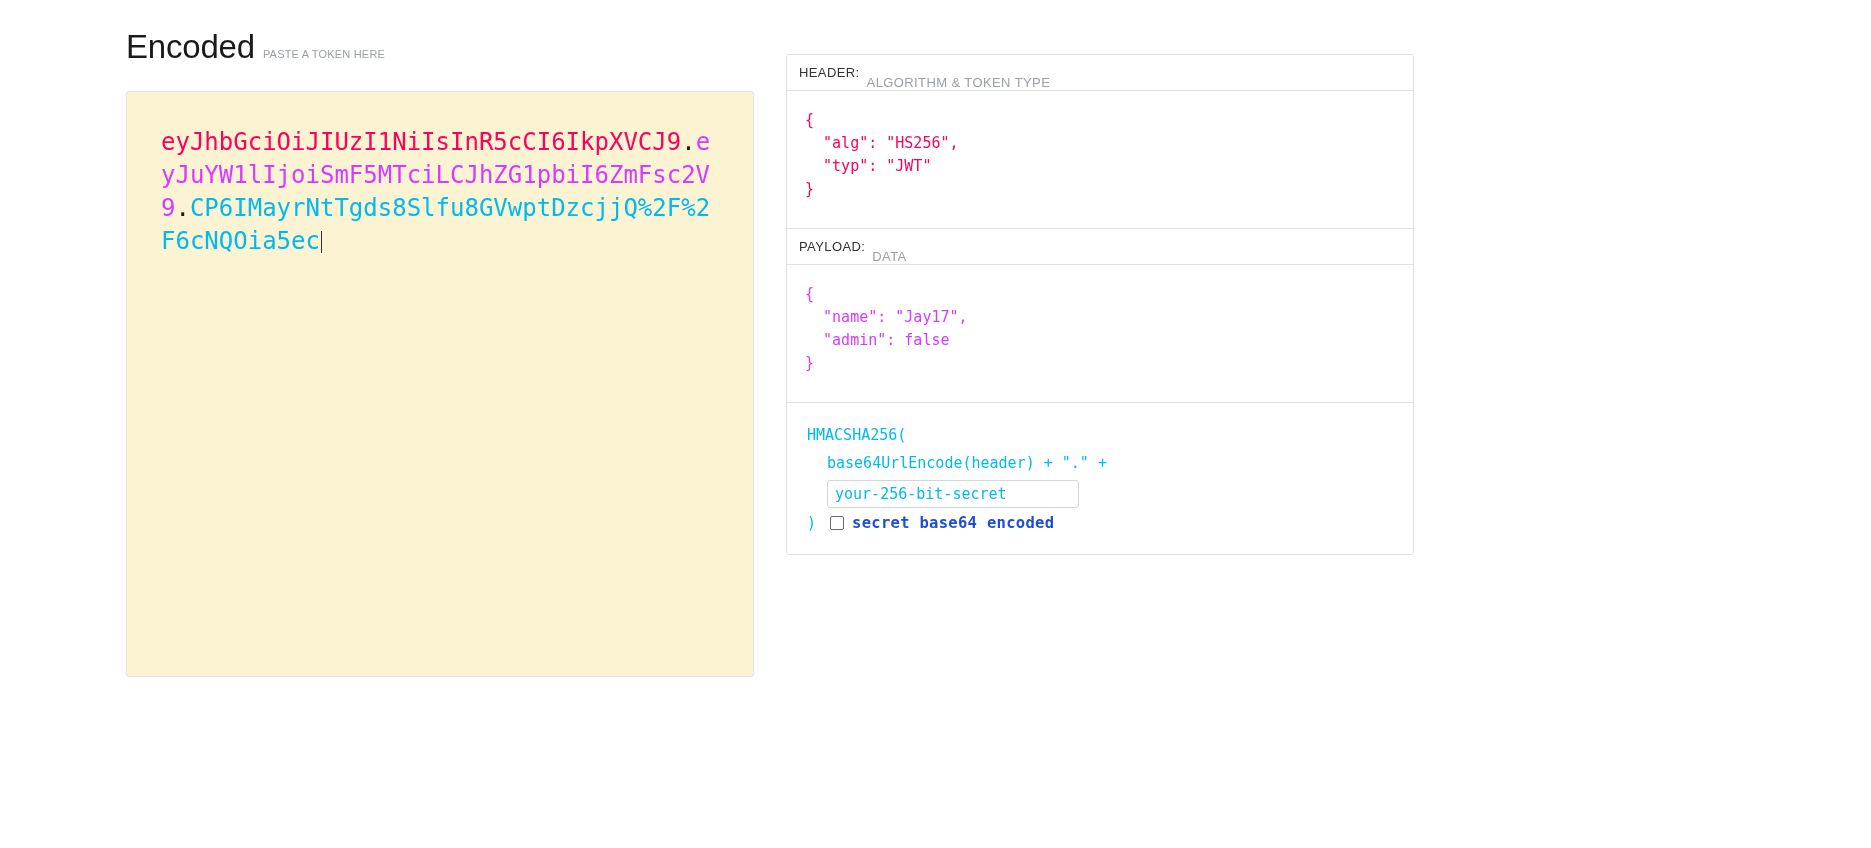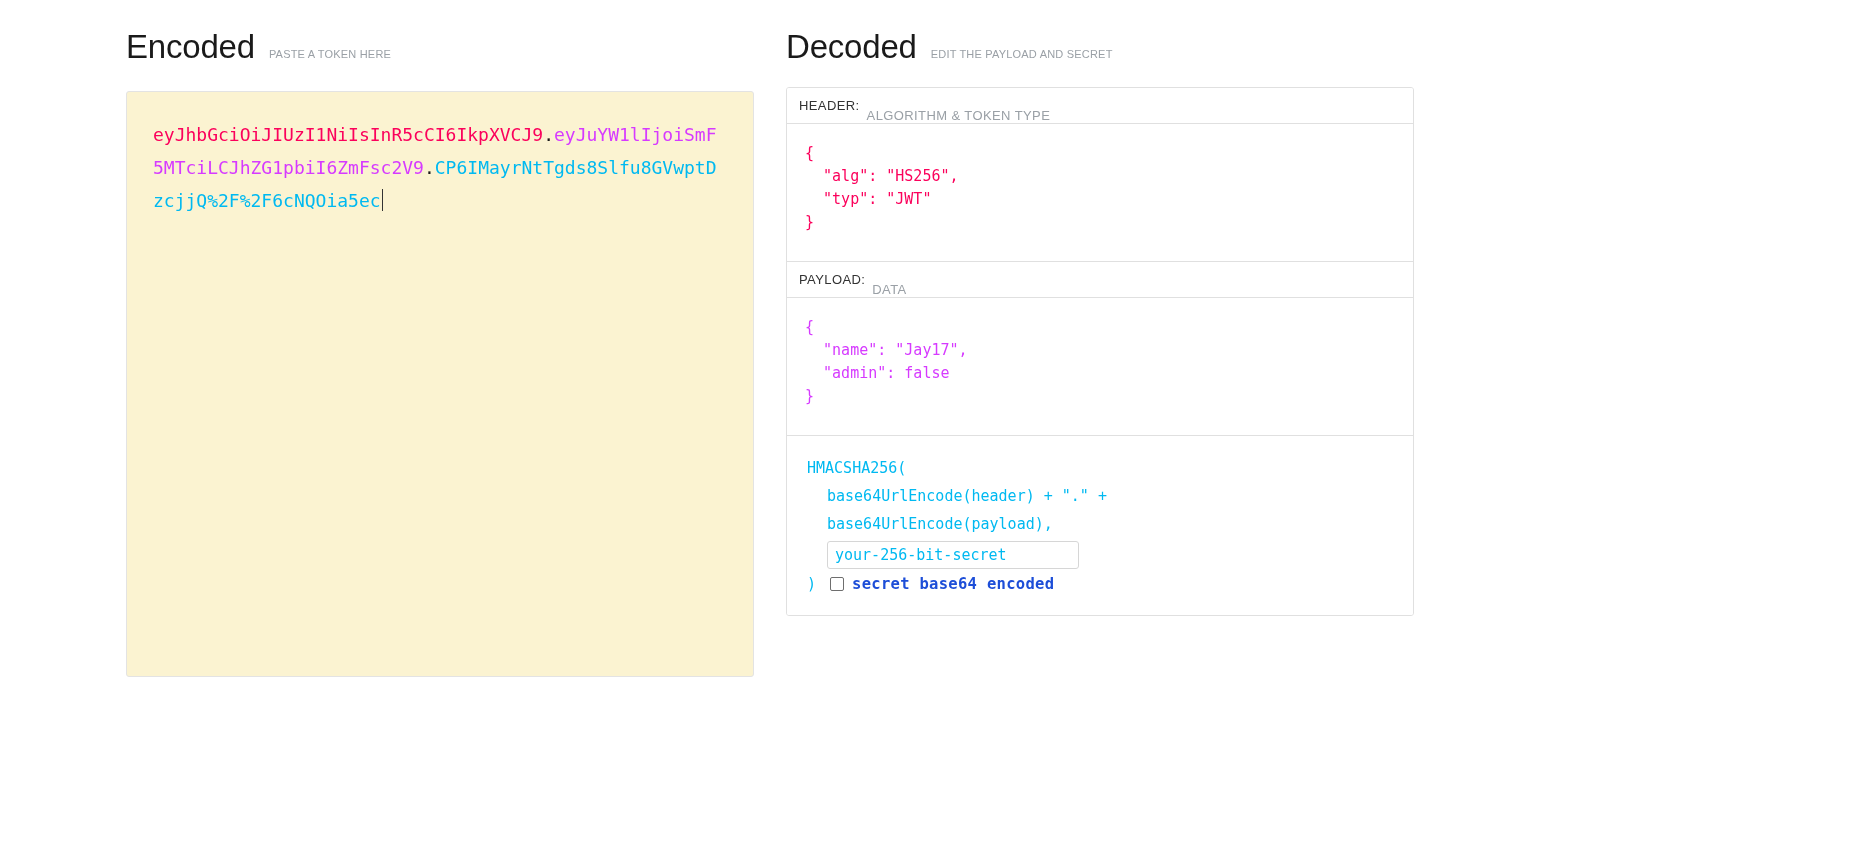--- a/index.html
+++ b/index.html
@@ -13,21 +13,21 @@
   .page {
     position: relative;
     width: 1871px;
     height: 848px;
     background: #ffffff;
   }
   
   .col-head {
     display: flex;
     align-items: baseline;
-    gap: 14px;
+    gap: 8px;
   }
   .col-title {
     font-size: 33px;
     font-weight: 400;
     color: #1a1a1a;
     letter-spacing: -0.2px;
     line-height: 1;
   }
   .col-sub {
     font-size: 11px;
@@ -47,25 +47,25 @@
     margin-top: 28px;
     width: 628px;
     height: 586px;
     background: #fbf3d1;
     border: 1px solid #e3e3e3;
     border-radius: 3px;
     padding: 26px 26px 20px 26px;
   }
   .token {
     font-family: "DejaVu Sans Mono", "Liberation Mono", monospace;
-    font-size: 18px;
+    font-size: 24px;
     line-height: 33px;
     word-break: break-all;
     white-space: pre-wrap;
-    margin: 0;
+    margin: 8px;
     letter-spacing: 0px;
   }
   .seg-header  { color: #fb015b; }
   .seg-payload { color: #d63aff; }
   .seg-sig     { color: #00b9f1; }
   .seg-dot     { color: #1a1a1a; }
   .caret {
     display: inline-block;
     width: 1px;
     height: 22px;
@@ -182,24 +182,20 @@
       <span class="col-title">Encoded</span>
       <span class="col-sub">PASTE A TOKEN HERE</span>
     </div>
 
     <div class="encoded-box">
       <div class="token"><span class="seg-header">eyJhbGciOiJIUzI1NiIsInR5cCI6IkpXVCJ9</span><span class="seg-dot">.</span><span class="seg-payload">eyJuYW1lIjoiSmF5MTciLCJhZG1pbiI6ZmFsc2V9</span><span class="seg-dot">.</span><span class="seg-sig">CP6IMayrNtTgds8Slfu8GVwptDzcjjQ%2F%2F6cNQOia5ec</span><span class="caret"></span></div>
     </div>
   </div>
 
   <div class="right-col">
-    <div class="col-head">
-      <span class="col-title">Decoded</span>
-      <span class="col-sub">EDIT THE PAYLOAD AND SECRET</span>
-    </div>
 
     <div class="decoded-stack">
 
       <div class="sec-label">
         <span class="lab-main">HEADER:</span>
         <span class="lab-sub">ALGORITHM &amp; TOKEN TYPE</span>
       </div>
       <div class="sec-body header-body">
         <pre class="code c-header">{
   "alg": "HS256",
@@ -214,21 +210,20 @@
       <div class="sec-body payload-body">
         <pre class="code c-payload">{
   "name": "Jay17",
   "admin": false
 }</pre>
       </div>
 
       <div class="sig-body">
         <div class="sig-line">HMACSHA256(</div>
         <div class="sig-line sig-indent">base64UrlEncode(header) + "." +</div>
-        <div class="sig-line sig-indent">base64UrlEncode(payload),</div>
         <input class="secret-input" type="text" value="your-256-bit-secret" style="">
         <div class="sig-last-row">
           <span class="paren">)</span>
           <span class="cb"></span>
           <span class="b64-label">secret base64 encoded</span>
         </div>
       </div>
 
     </div>
   </div>

